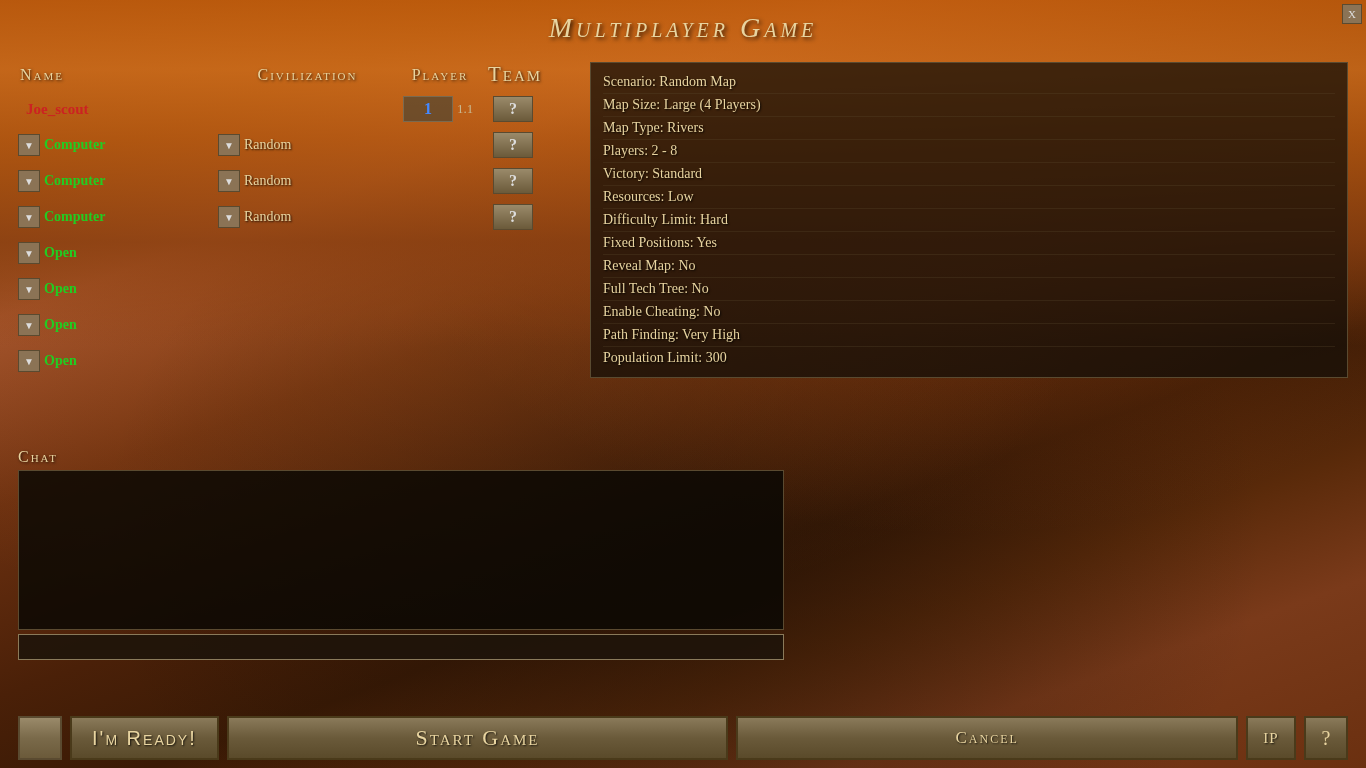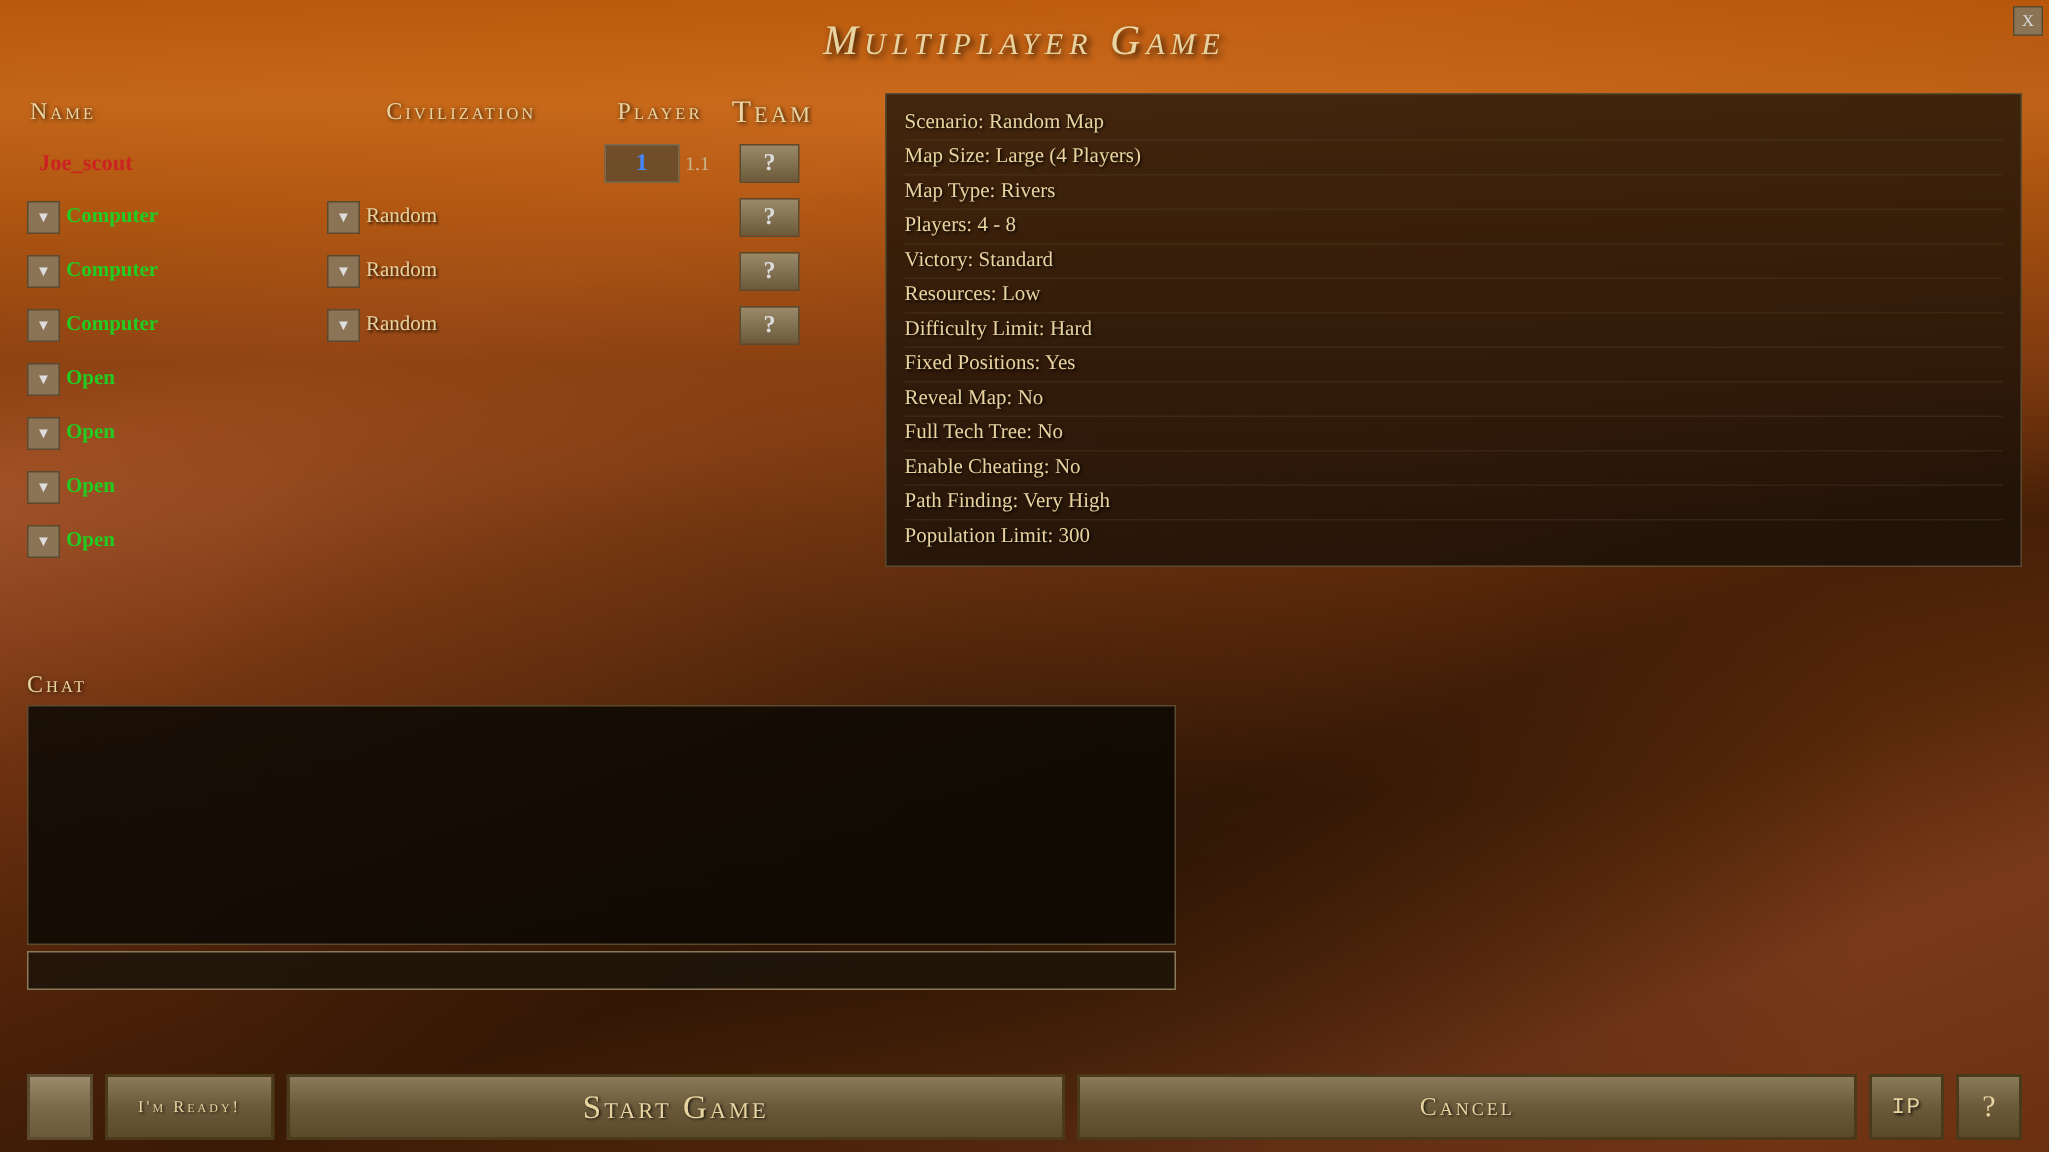--- a/index.html
+++ b/index.html
@@ -373,26 +373,26 @@
       cursor: pointer;
       flex-shrink: 0;
     }
 
     .ready-btn {
       height: 44px;
       padding: 0 20px;
       background: linear-gradient(180deg, #8a7a5a 0%, #6a5a3a 50%, #5a4a2a 100%);
       border: 2px solid #4a3a1a;
       color: #e8d4a0;
-      font-size: 11px;
+      font-size: 20px;
       font-variant: small-caps;
       letter-spacing: 2px;
       cursor: pointer;
       text-shadow: 1px 1px 2px rgba(0,0,0,0.8);
-      font-family: Liberation Serif, serif;
+      font-family: Liberation Sans, sans-serif;
       white-space: nowrap;
     }
 
     .start-btn {
       flex: 1;
       height: 44px;
       background: linear-gradient(180deg, #8a7a5a 0%, #6a5a3a 50%, #5a4a2a 100%);
       border: 2px solid #4a3a1a;
       color: #e8d4a0;
       font-size: 22px;
@@ -421,21 +421,21 @@
       width: 50px;
       height: 44px;
       background: linear-gradient(180deg, #8a7a5a 0%, #6a5a3a 50%, #5a4a2a 100%);
       border: 2px solid #4a3a1a;
       color: #e8d4a0;
       font-size: 15px;
       font-variant: small-caps;
       letter-spacing: 1px;
       cursor: pointer;
       text-shadow: 1px 1px 2px rgba(0,0,0,0.8);
-      font-family: Liberation Mono, monospace;
+      font-family: Liberation Serif, serif;
       flex-shrink: 0;
     }
 
     .help-btn {
       width: 44px;
       height: 44px;
       background: linear-gradient(180deg, #8a7a5a 0%, #6a5a3a 50%, #5a4a2a 100%);
       border: 2px solid #4a3a1a;
       color: #e8d4a0;
       font-size: 20px;
@@ -574,21 +574,21 @@
         <div class="team-cell"></div>
       </div>
 
     </div>
 
     <div class="right-panel">
       <div class="settings-panel">
         <div class="setting-item">Scenario: Random Map</div>
         <div class="setting-item">Map Size: Large (4 Players)</div>
         <div class="setting-item">Map Type: Rivers</div>
-        <div class="setting-item">Players: 4 - 8</div>
+        <div class="setting-item">Players: 2 - 8</div>
         <div class="setting-item">Victory: Standard</div>
         <div class="setting-item">Resources: Low</div>
         <div class="setting-item">Difficulty Limit: Hard</div>
         <div class="setting-item">Fixed Positions: Yes</div>
         <div class="setting-item">Reveal Map: No</div>
         <div class="setting-item">Full Tech Tree: No</div>
         <div class="setting-item">Enable Cheating: No</div>
         <div class="setting-item">Path Finding: Very High</div>
         <div class="setting-item">Population Limit: 300</div>
       </div>

